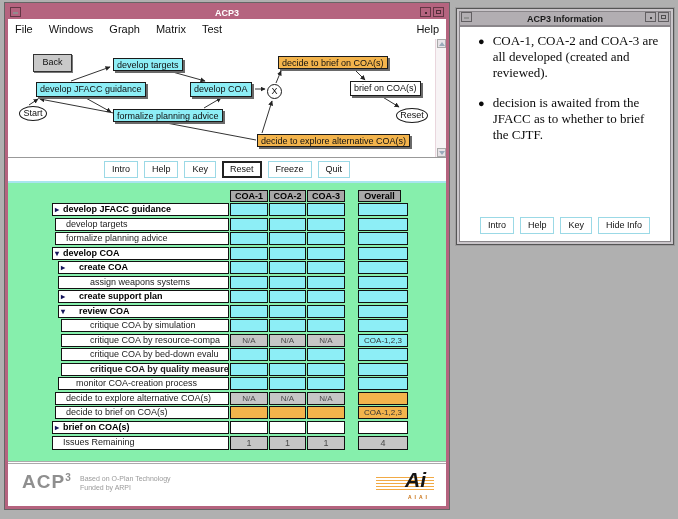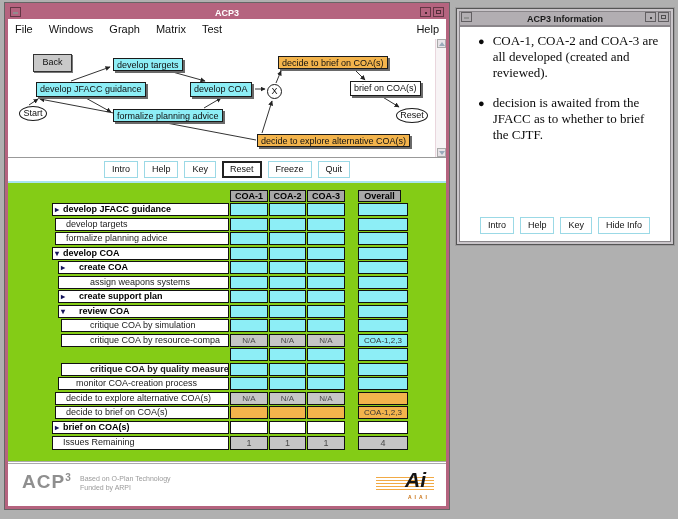--- a/index.html
+++ b/index.html
@@ -45,21 +45,21 @@
   .sb-arrow::after{content:"";position:absolute;left:1px;border-left:3px solid transparent;border-right:3px solid transparent;}
   .sb-arrow.up::after{top:2px;border-bottom:4px solid #9ab;}
   .sb-arrow.down::after{top:2px;border-top:4px solid #9ab;}
   
   .toolbar{height:25px;display:flex;align-items:center;justify-content:center;gap:6px;
     background:#fff;border-bottom:2px solid #a9e5ef;box-sizing:border-box;}
   .tb-btn{font-family:"Liberation Sans",sans-serif;font-size:9px;color:#111;background:#fff;
     border:1px solid #9bd9e6;padding:2px 7px;line-height:11px;}
   .tb-btn.default{border:2px solid #222;padding:1px 6px;}
   
-  #matrix-panel{position:relative;height:278px;background:#84cc16;}
+  #matrix-panel{position:relative;height:278px;background:#86efac;}
   .hdr{position:absolute;height:12px;box-sizing:border-box;border:1px solid #111;background:var(--hdrgray);
     font-size:9px;font-weight:bold;text-align:center;line-height:10px;color:#000;}
   .rlabel{position:absolute;height:13px;box-sizing:border-box;border:1px solid #111;background:#fff;
     font-size:9px;line-height:11px;color:#222;white-space:nowrap;overflow:hidden;}
   .rlabel.bold{font-weight:bold;color:#000;}
   .rlabel .tri{position:absolute;left:2px;top:0;font-size:8px;color:#14145a;line-height:11px;}
   .rlabel .rtext{display:inline-block;}
   .cell{position:absolute;height:13px;box-sizing:border-box;border:1px solid #111;
     font-size:8px;text-align:center;line-height:11px;color:#333;white-space:nowrap;overflow:hidden;}
   .bg-cyan{background:var(--cyan);}
@@ -216,20 +216,21 @@
       <div class="rlabel" style="left: 53px; width: 168px; top: 136px;"><span class="rtext" style="padding-left: 28px;">critique COA by simulation</span></div>
       <div class="cell bg-cyan" style="left: 222px; width: 38px; top: 136px;"></div>
       <div class="cell bg-cyan" style="left: 261px; width: 37px; top: 136px;"></div>
       <div class="cell bg-cyan" style="left: 299px; width: 38px; top: 136px;"></div>
       <div class="cell bg-cyan" style="left: 350px; width: 50px; top: 136px;"></div>
       <div class="rlabel" style="left: 53px; width: 168px; top: 150.5px;"><span class="rtext" style="padding-left: 28px;">critique COA by resource-compa</span></div>
       <div class="cell bg-gray" style="left: 222px; width: 38px; top: 150.5px;">N/A</div>
       <div class="cell bg-gray" style="left: 261px; width: 37px; top: 150.5px;">N/A</div>
       <div class="cell bg-gray" style="left: 299px; width: 38px; top: 150.5px;">N/A</div>
       <div class="cell bg-cyan" style="left: 350px; width: 50px; top: 150.5px;">COA-1,2,3</div>
+      <div class="rlabel" style="left: 53px; width: 168px; top: 165px;"><span class="rtext" style="padding-left: 28px;">critique COA by bed-down evalu</span></div>
       <div class="cell bg-cyan" style="left: 222px; width: 38px; top: 165px;"></div>
       <div class="cell bg-cyan" style="left: 261px; width: 37px; top: 165px;"></div>
       <div class="cell bg-cyan" style="left: 299px; width: 38px; top: 165px;"></div>
       <div class="cell bg-cyan" style="left: 350px; width: 50px; top: 165px;"></div>
       <div class="rlabel" style="left: 53px; width: 168px; top: 179.5px;"><span class="rtext" style="padding-left: 28px; font-weight: bold;">critique COA by quality measures</span></div>
       <div class="cell bg-cyan" style="left: 222px; width: 38px; top: 179.5px;"></div>
       <div class="cell bg-cyan" style="left: 261px; width: 37px; top: 179.5px;"></div>
       <div class="cell bg-cyan" style="left: 299px; width: 38px; top: 179.5px;"></div>
       <div class="cell bg-cyan" style="left: 350px; width: 50px; top: 179.5px;"></div>
       <div class="rlabel" style="left: 50px; width: 171px; top: 194px;"><span class="rtext" style="padding-left: 17px;">monitor COA-creation process</span></div>

